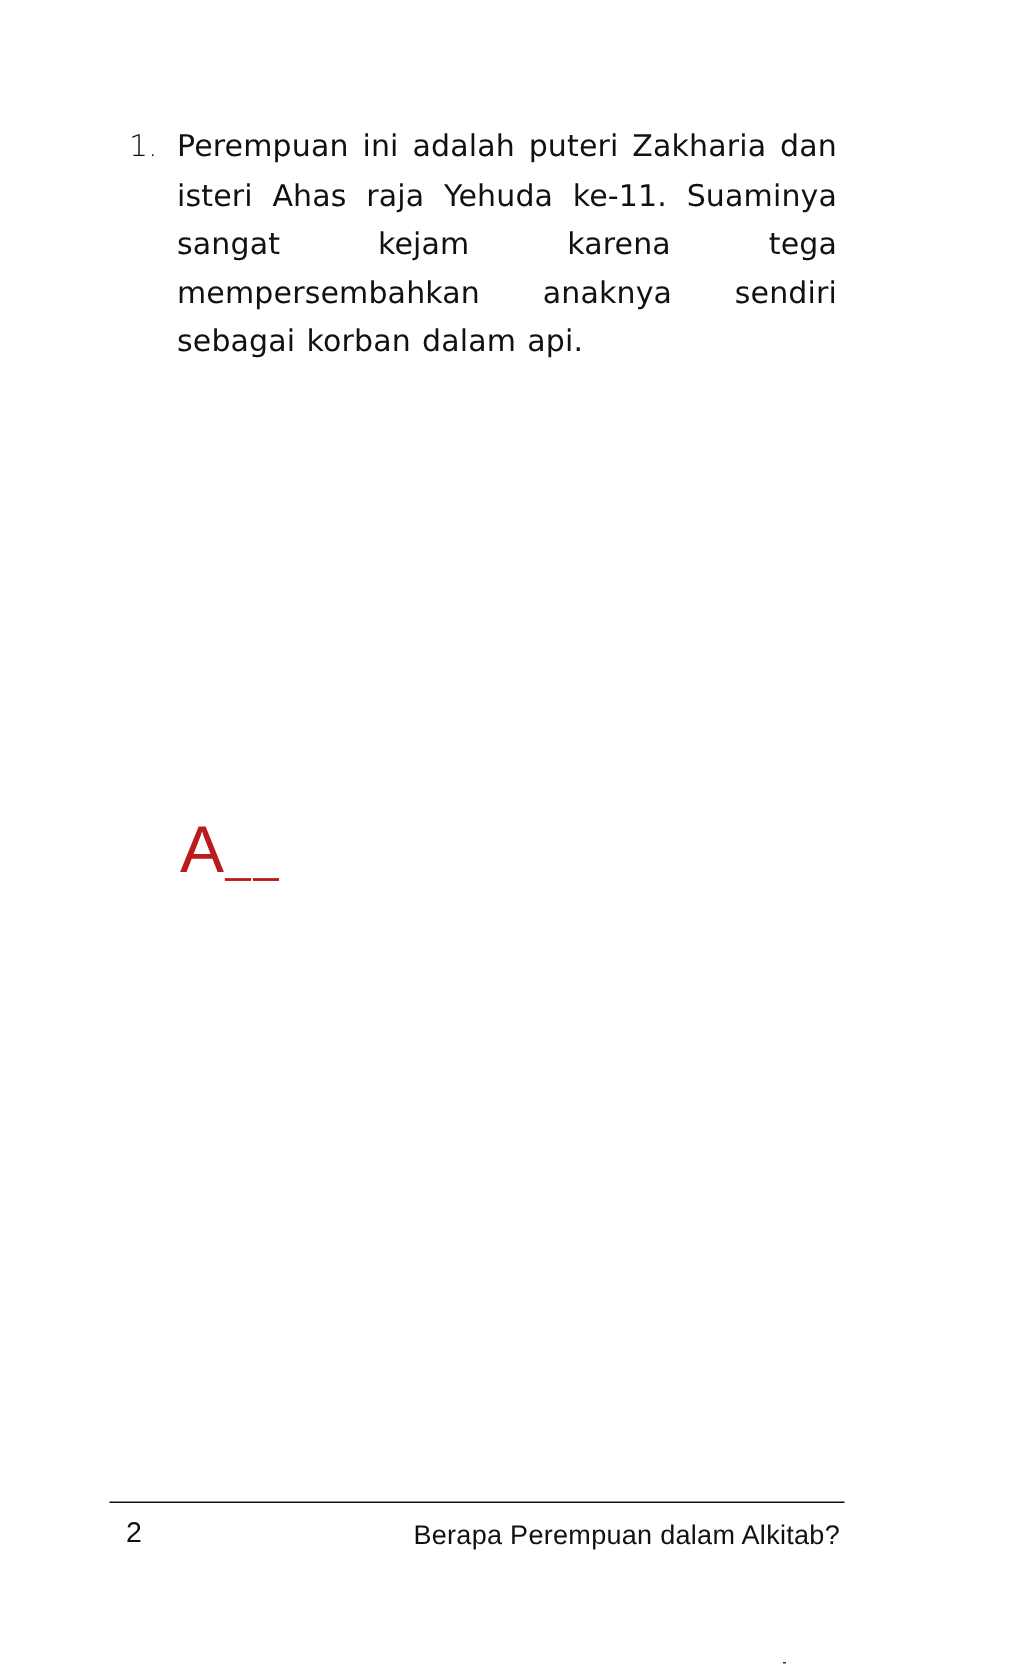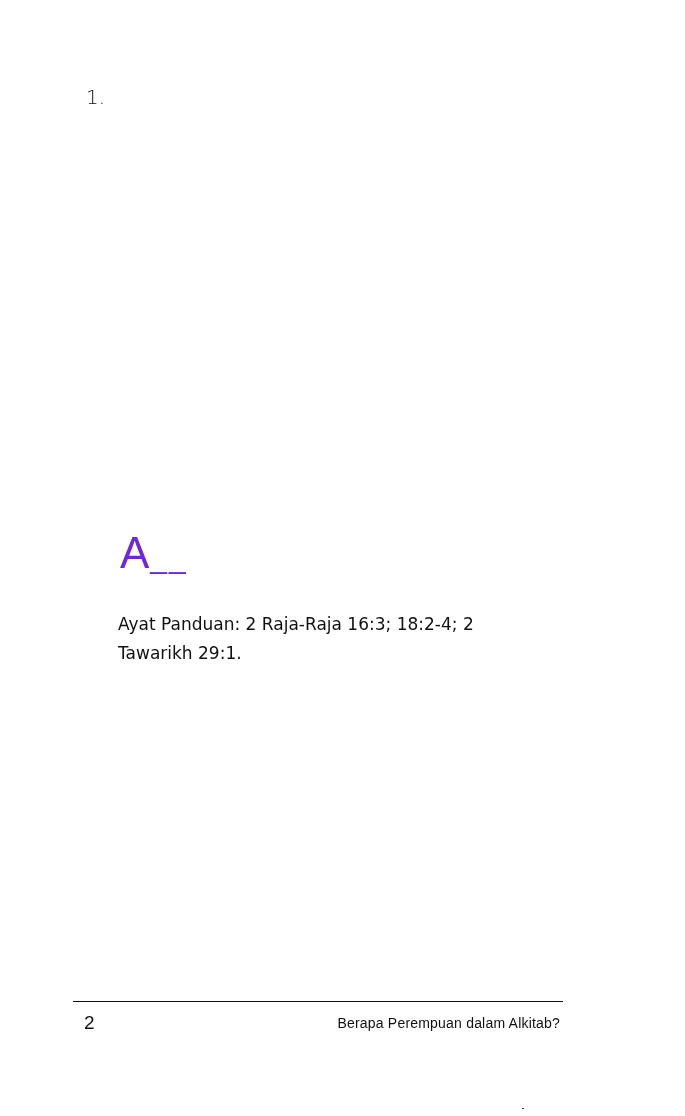--- a/index.html
+++ b/index.html
@@ -50,26 +50,26 @@
     }
     .para + .para {
       margin-top: 12px;
     }
     .para.last-line {
       margin-top: 0;
     }
     .answer-hint {
       position: absolute;
       left: 120px;
-      top: 528px;
+      top: 542px;
       font-family: "Liberation Sans", sans-serif;
       font-size: 44px;
       line-height: 50px;
       letter-spacing: 1px;
-      color: #6d28d9;
+      color: #b91c1c;
     }
     .answer-hint .blanks {
       font-size: 30px;
       letter-spacing: 2px;
     }
     .reference {
       position: absolute;
       left: 118px;
       top: 610px;
       width: 420px;
@@ -95,48 +95,48 @@
       justify-content: space-between;
       align-items: center;
       font-family: "Liberation Sans", sans-serif;
       font-size: 18px;
     }
     .footer .page-number {
       font-size: 19px;
       margin-left: 2px;
     }
     .footer .book-title {
-      font-size: 14px;
+      font-size: 18px;
       letter-spacing: 0.2px;
     }
     .speck {
       position: absolute;
       left: 522px;
       top: 1108px;
       width: 2px;
       height: 1px;
       background: #333;
     }
   </style>
 </head>
 <body>
 
 <div class="page">
 
   <div class="question">
     <span class="q-number">1.</span>
     <div class="q-body">
+      <p class="para">Perempuan ini adalah puteri Zakharia dan isteri Ahas raja Yehuda ke-11. Suaminya sangat kejam karena tega mempersembahkan anaknya sendiri sebagai korban dalam api.</p>
     </div>
   </div>
 
   <div class="answer-hint">
     <span>A</span><span class="blanks">__</span>
   </div>
 
-  <div class="reference">Ayat Panduan: 2 Raja-Raja 16:3; 18:2-4; 2 Tawarikh 29:1.</div>
 
   <div class="footer-rule"></div>
   <div class="footer">
     <span class="page-number">2</span>
     <span class="book-title">Berapa Perempuan dalam Alkitab?</span>
   </div>
 
   <div class="speck"></div>
 </div>
 

